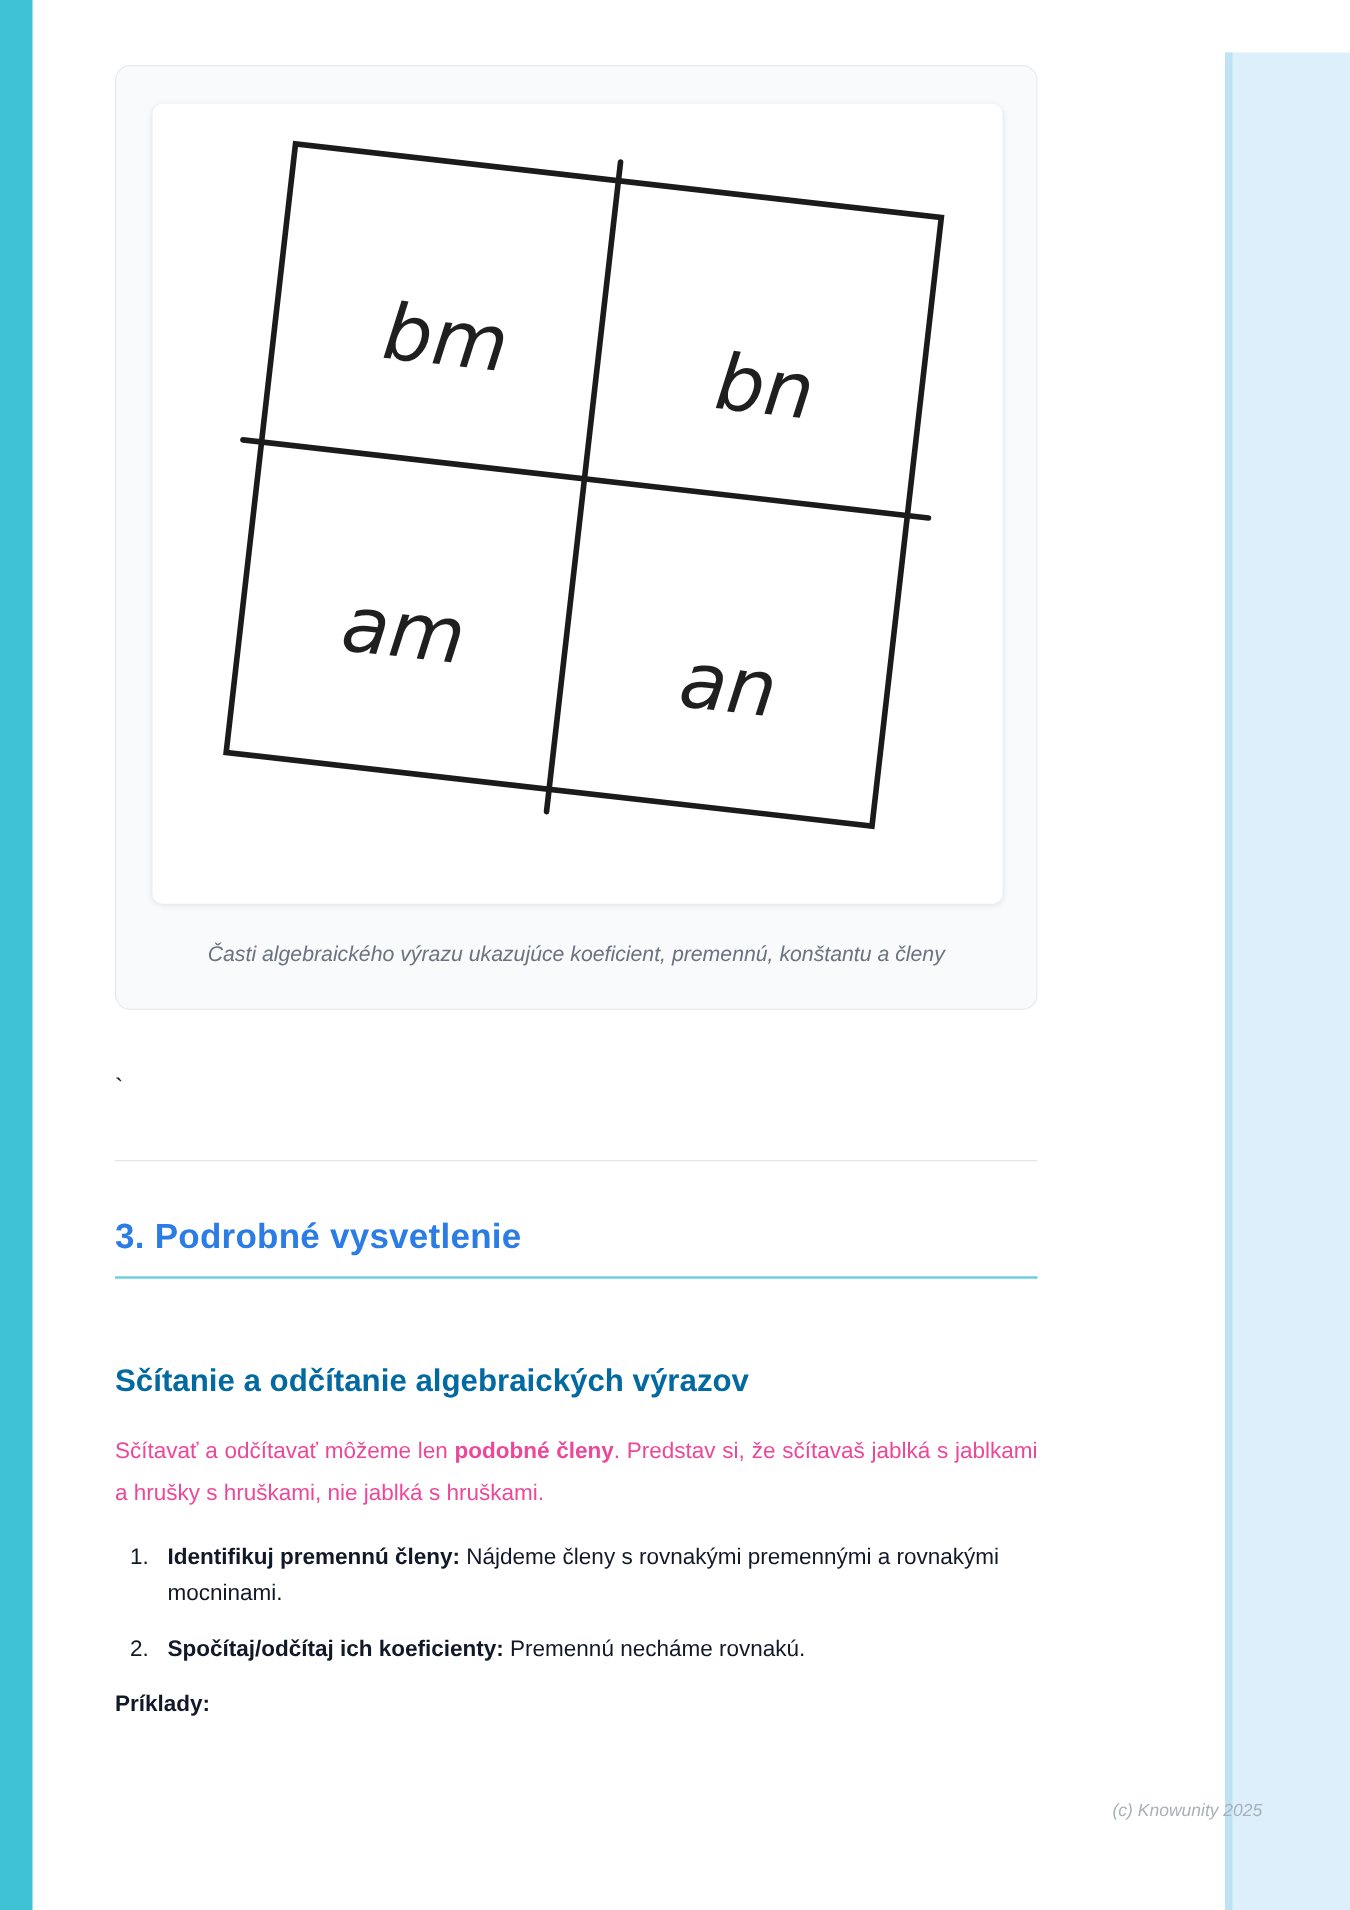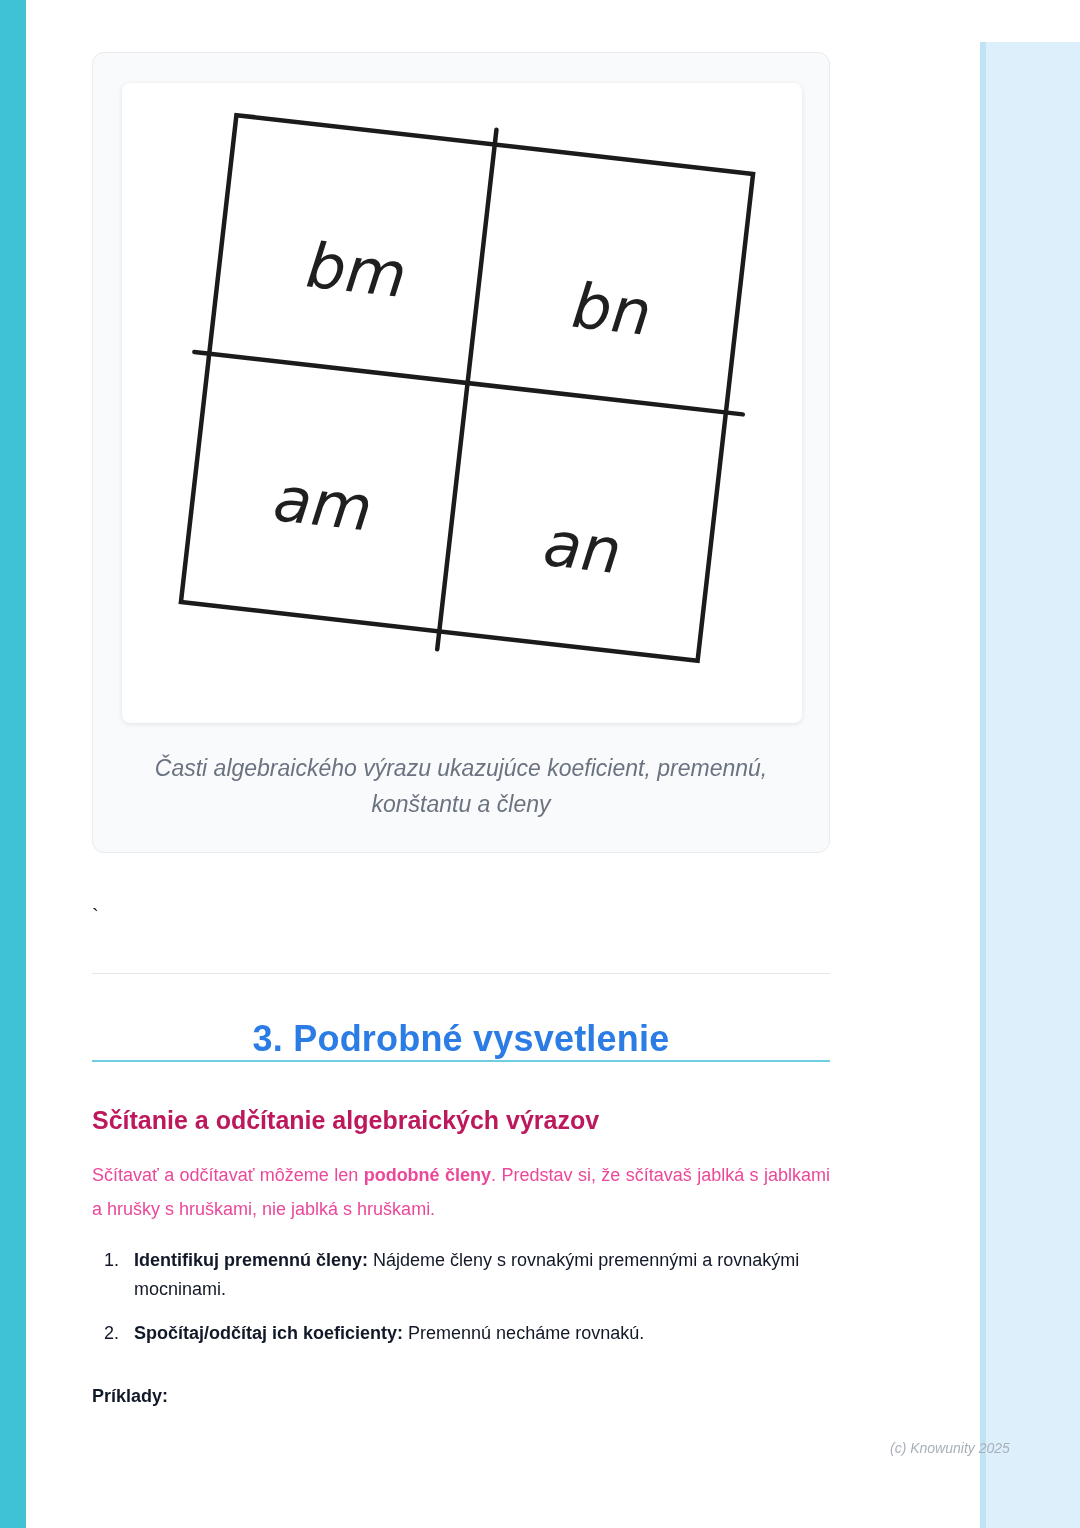--- a/index.html
+++ b/index.html
@@ -46,57 +46,56 @@
     font-style: italic;
     font-size: 62px;
     fill: #1f1f1f;
     text-anchor: middle;
   }
   figcaption {
     margin: 28px auto 0 auto;
     max-width: 640px;
     text-align: center;
     font-style: italic;
-    font-size: 23px;
+    font-size: 17px;
     line-height: 1.55;
     color: #6b7280;
   }
   .stray {
     margin-top: 52px;
     font-size: 20px;
     color: #111827;
     height: 24px;
   }
   .divider {
     margin-top: 44px;
     border: none;
     border-top: 1px solid #e4e7ea;
     height: 0;
   }
   .section-heading {
     margin-top: 44px;
-    font-size: 36px;
+    font-size: 28px;
     font-weight: 700;
     color: #2b7ce5;
-    padding-bottom: 0;
+    padding-bottom: 16px;
     border-bottom: 2px solid #6fcfe0;
     letter-spacing: 0.2px;
-    text-align: center;
   }
   .intro {
     margin-top: 26px;
     font-size: 18px;
     line-height: 1.6;
     color: #111827;
   }
   .subheading {
-    margin-top: 44px;
+    margin-top: 68px;
     font-size: 25px;
     font-weight: 700;
-    color: #be185d;
+    color: #0369a1;
   }
   .body-par {
     margin-top: 24px;
     font-size: 18px;
     line-height: 1.85;
     text-align: justify;
     color: #ec4899;
   }
   .steps {
     margin-top: 20px;
@@ -109,21 +108,21 @@
     line-height: 1.6;
   }
   .steps .num {
     flex: 0 0 30px;
     margin-left: 12px;
     text-align: left;
   }
   .li-body { flex: 1; }
   strong { font-weight: 700; }
   .examples {
-    margin-top: 38px;
+    margin-top: 20px;
     font-size: 18px;
     font-weight: 700;
   }
   .copyright {
     position: absolute;
     left: 890px; top: 1440px;
     font-size: 14px;
     color: #a8b0ba;
     z-index: 2;
     font-style: italic;

